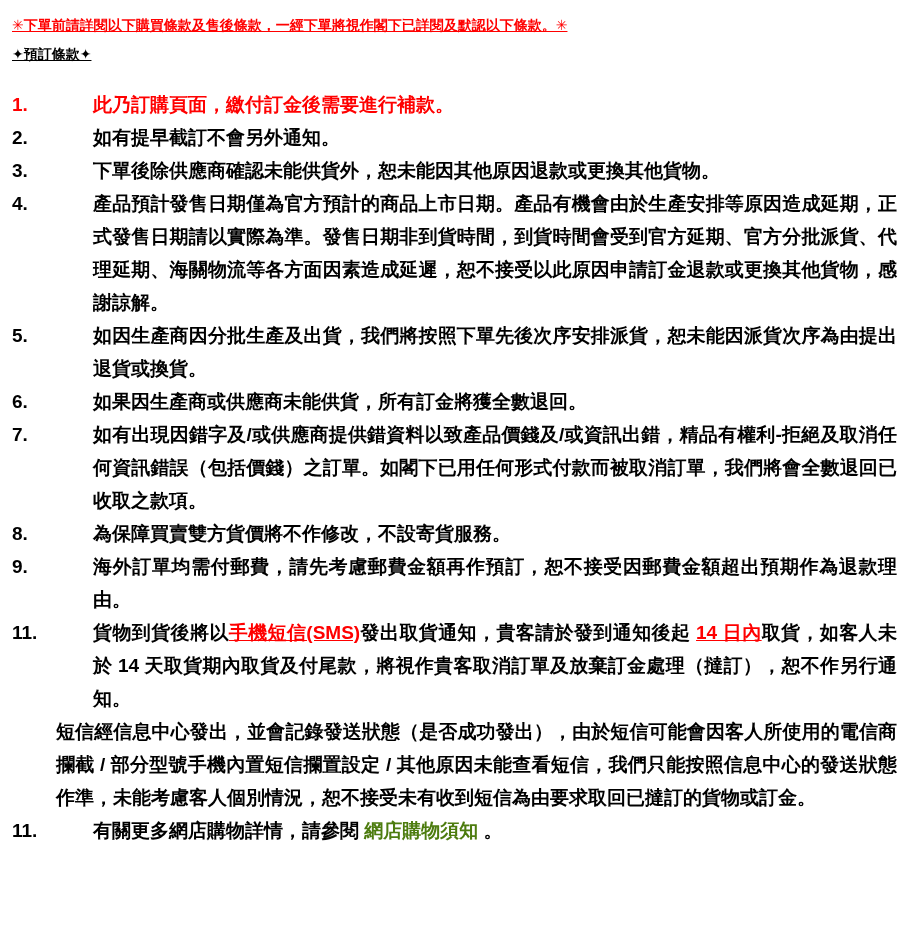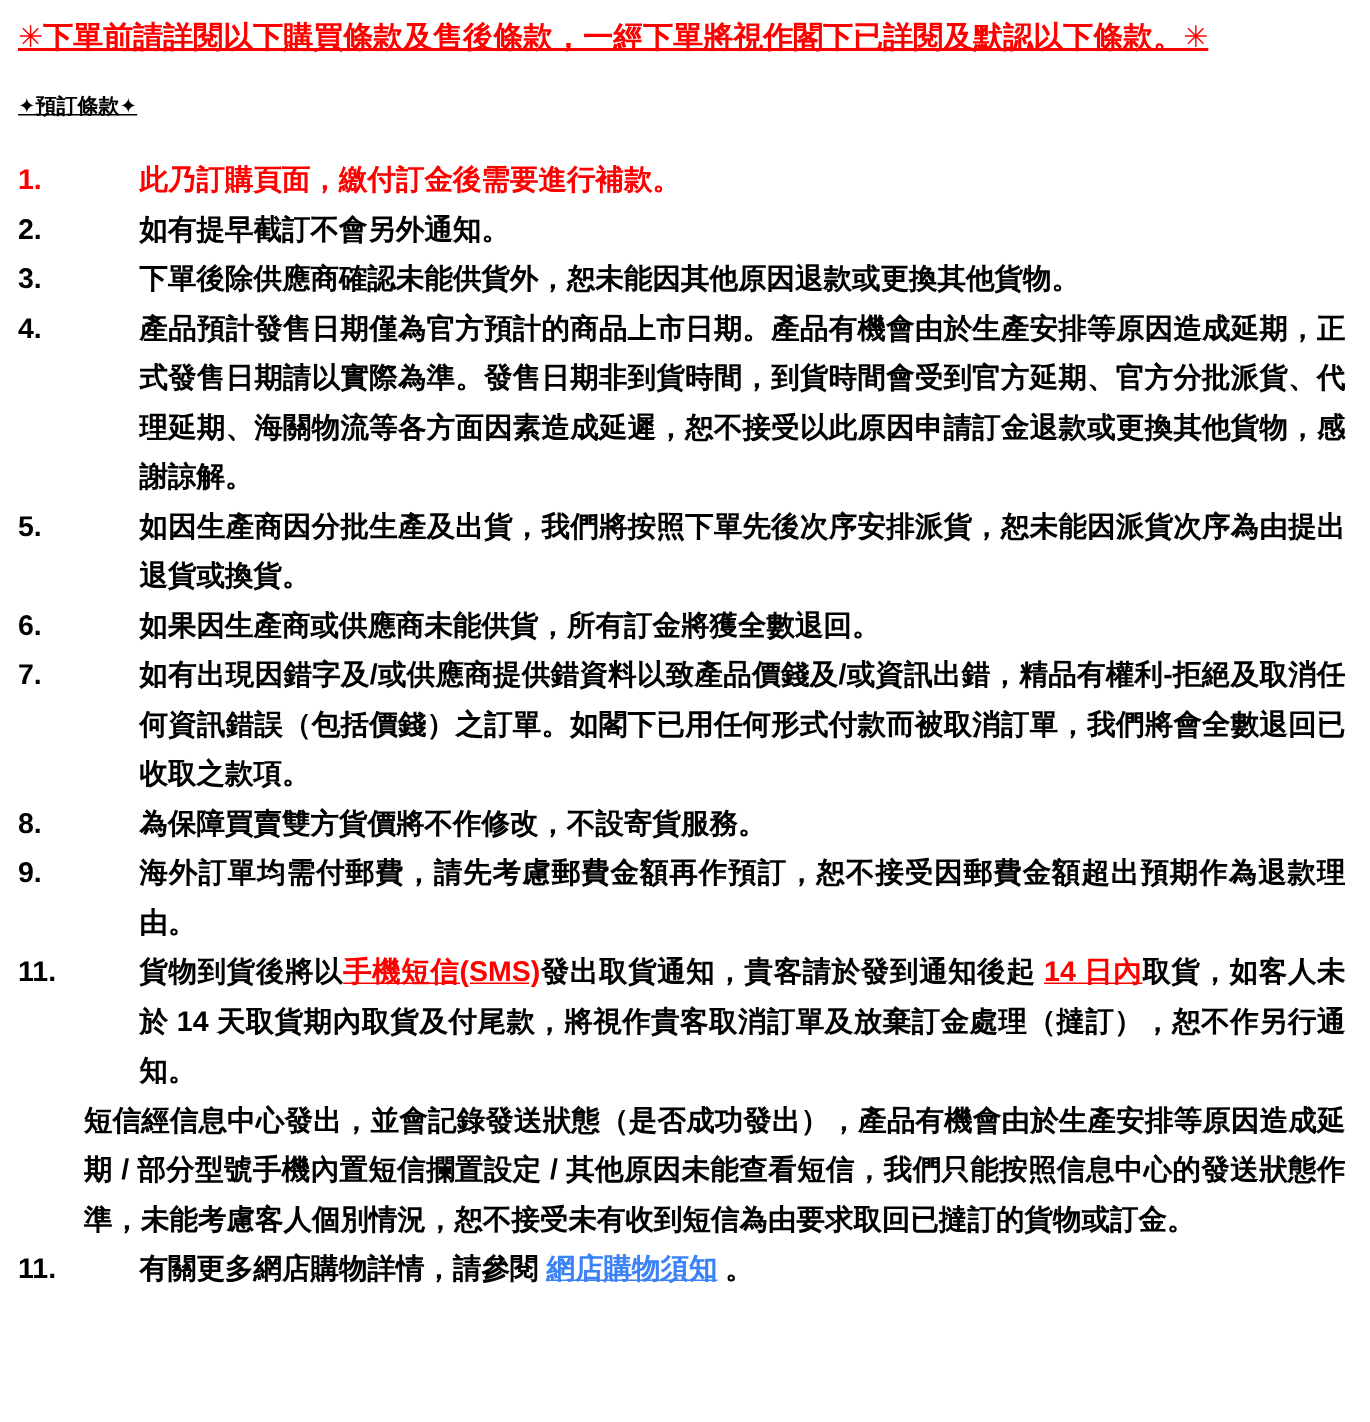--- a/index.html
+++ b/index.html
@@ -7,47 +7,46 @@
   body {
     width: 913px;
     height: 948px;
     font-family: "Liberation Sans", "DejaVu Sans", sans-serif;
     font-weight: 700;
     color: #000000;
     overflow: hidden;
   }
   .page { padding: 12px 16px 0 12px; }
   .title {
-    font-size: 20px;
+    font-size: 14px;
     line-height: 26px;
     color: #ff0000;
     text-decoration: underline;
-    margin-bottom: 20px;
+    margin-bottom: 4px;
     white-space: nowrap;
   }
   .section {
     font-size: 14px;
     line-height: 24px;
     color: #000000;
     text-decoration: underline;
     margin-bottom: 22px;
   }
   .terms-list { list-style: none; }
   .item {
     display: flex;
     font-size: 19px;
     line-height: 33px;
   }
   .num { flex: 0 0 37px; }
   .text { flex: 1; text-align: justify; margin-left: 44px; }
   .red { color: #ff0000; }
   .u { text-decoration: underline; }
   .link {
-    color: #3b82f6;
-    text-decoration: underline;
+    color: #4d7c0f;
     cursor: pointer;
   }
 </style>
 </head>
 <body>
 
 <div class="page">
 
   <div class="title">✳下單前請詳閱以下購買條款及售後條款，一經下單將視作閣下已詳閱及默認以下條款。✳</div>
 
@@ -100,21 +99,21 @@
       <span class="text">海外訂單均需付郵費，請先考慮郵費金額再作預訂，恕不接受因郵費金額超出預期作為退款理由。</span>
     </li>
 
 
     <li class="item">
       <span class="num">11.</span>
       <span class="text"><span>貨物到貨後將以</span><span class="red u">手機短信(SMS)</span><span>發出取貨通知，貴客請於發到通知後起 </span><span class="red u">14 日內</span><span>取貨，如客人未於 14 天取貨期內取貨及付尾款，將視作貴客取消訂單及放棄訂金處理（撻訂），恕不作另行通知。</span></span>
     </li>
 
     <li class="item">
-      <span class="text">短信經信息中心發出，並會記錄發送狀態（是否成功發出），產品有機會由於生產安排等原因造成延期 / 部分型號手機內置短信攔置設定 / 其他原因未能查看短信，我們只能按照信息中心的發送狀態作準，未能考慮客人個別情況，恕不接受未有收到短信為由要求取回已撻訂的貨物或訂金。</span>
+      <span class="text">短信經信息中心發出，並會記錄發送狀態（是否成功發出），由於短信可能會因客人所使用的電信商攔截 / 部分型號手機內置短信攔置設定 / 其他原因未能查看短信，我們只能按照信息中心的發送狀態作準，未能考慮客人個別情況，恕不接受未有收到短信為由要求取回已撻訂的貨物或訂金。</span>
     </li>
 
     <li class="item">
       <span class="num">11.</span>
       <span class="text"><span>有關更多網店購物詳情，請參閱 </span><a class="link">網店購物須知</a><span> 。</span></span>
     </li>
 
   </ol>
 
 </div>

